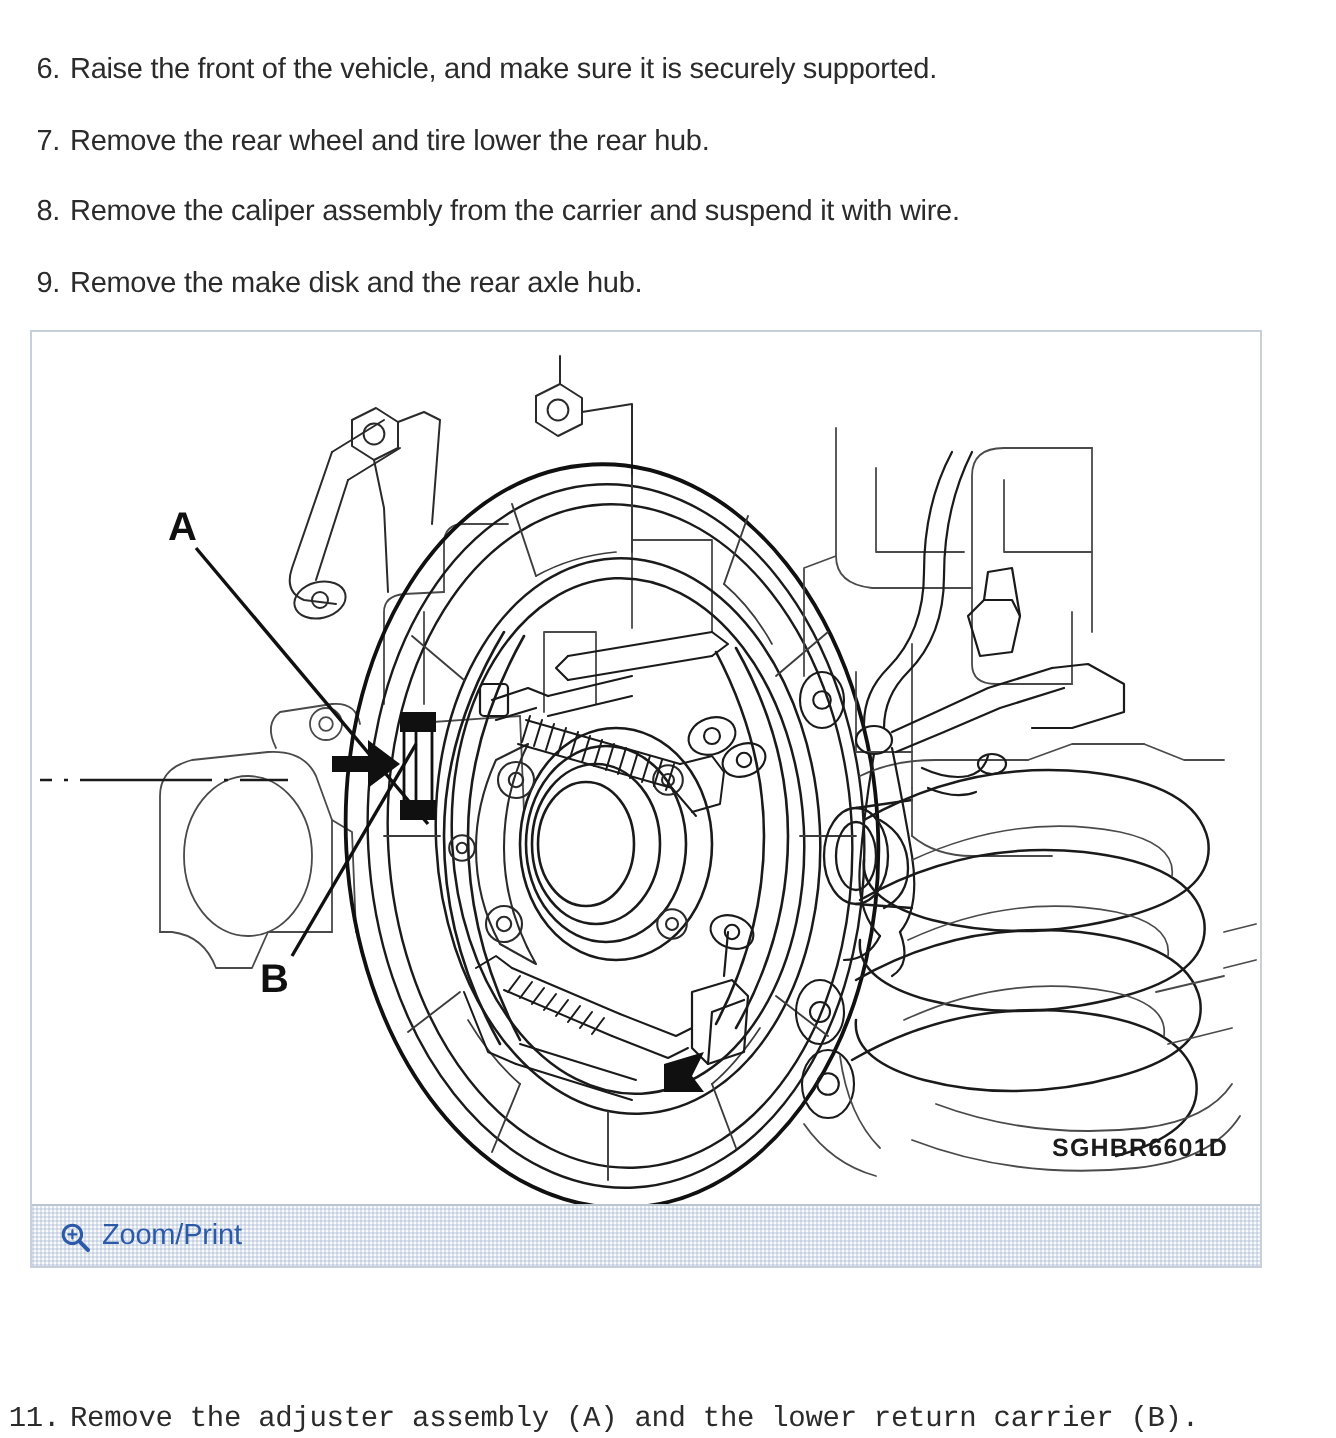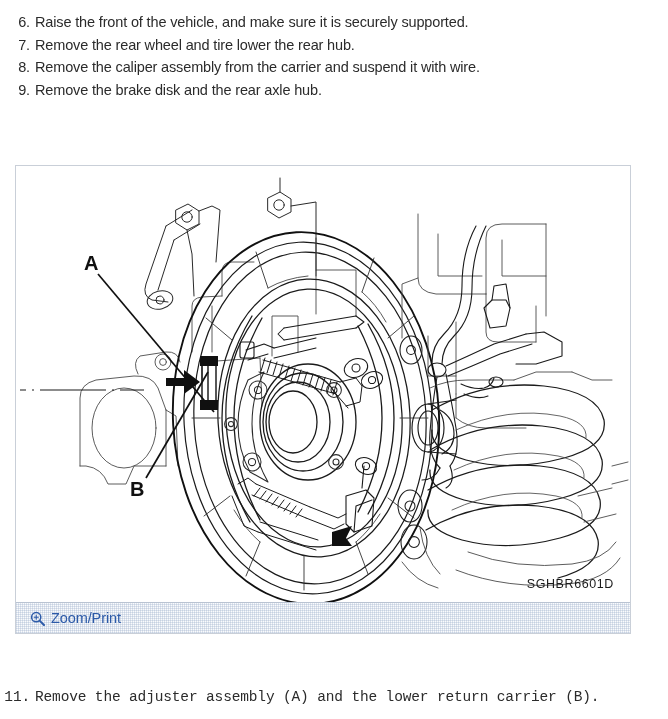--- a/index.html
+++ b/index.html
@@ -30,21 +30,21 @@
     letter-spacing: -0.15px;
     white-space: nowrap;
   }
   .step-num {
     display: inline-block;
     width: 30px;
     text-align: right;
     padding-right: 5px;
     flex: 0 0 auto;
   }
-  .step-text { flex: 1 1 auto; }
+  .step-text { flex: 1 1 auto; margin-top: 13px; }
 
   .steps-top { margin-left: 0; }
   .steps-top .step { margin-bottom: 1px; }
 
   
   .figure-frame {
     position: absolute;
     left: 15px;
     top: 165px;
     width: 616px;
@@ -58,24 +58,24 @@
     left: 0; top: 0;
     width: 614px;
     height: 436px;
     overflow: hidden;
   }
   .figure-canvas svg { display: block; }
 
   .fig-code {
     position: absolute;
     right: 16px;
-    bottom: 42px;
+    bottom: 52px;
     font-family: "Liberation Sans", sans-serif;
     font-size: 12.5px;
-    font-weight: normal;
+    font-weight: bold;
     letter-spacing: 0.6px;
     color: #1b1b1b;
   }
 
   
   .fig-toolbar {
     position: absolute;
     left: 0;
     bottom: 0;
     width: 100%;
@@ -129,21 +129,21 @@
   <div class="step">
     <span class="step-num">7.</span>
     <span class="step-text">Remove the rear wheel and tire lower the rear hub.</span>
   </div>
   <div class="step">
     <span class="step-num">8.</span>
     <span class="step-text">Remove the caliper assembly from the carrier and suspend it with wire.</span>
   </div>
   <div class="step">
     <span class="step-num">9.</span>
-    <span class="step-text">Remove the brake disk and the rear axle hub.</span>
+    <span class="step-text">Remove the make disk and the rear axle hub.</span>
   </div>
 </div>
 
 <div class="figure-frame">
 
   <div class="figure-canvas">
     <svg width="614" height="436" viewBox="0 0 614 436" xmlns="http://www.w3.org/2000/svg">
       <g fill="none" stroke="#1a1a1a" stroke-width="1.15" stroke-linecap="round" stroke-linejoin="round">
 
         <g stroke="#4a4a4a" stroke-width="0.9">

